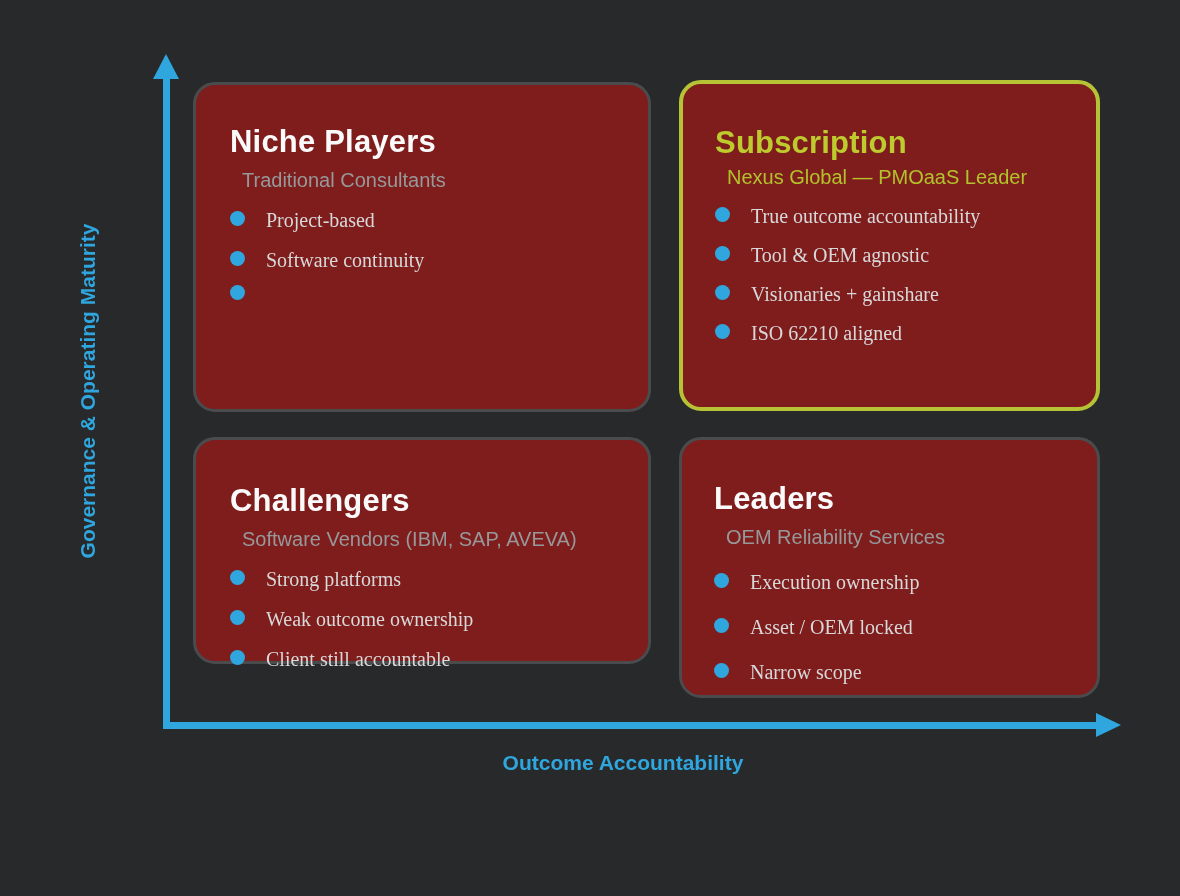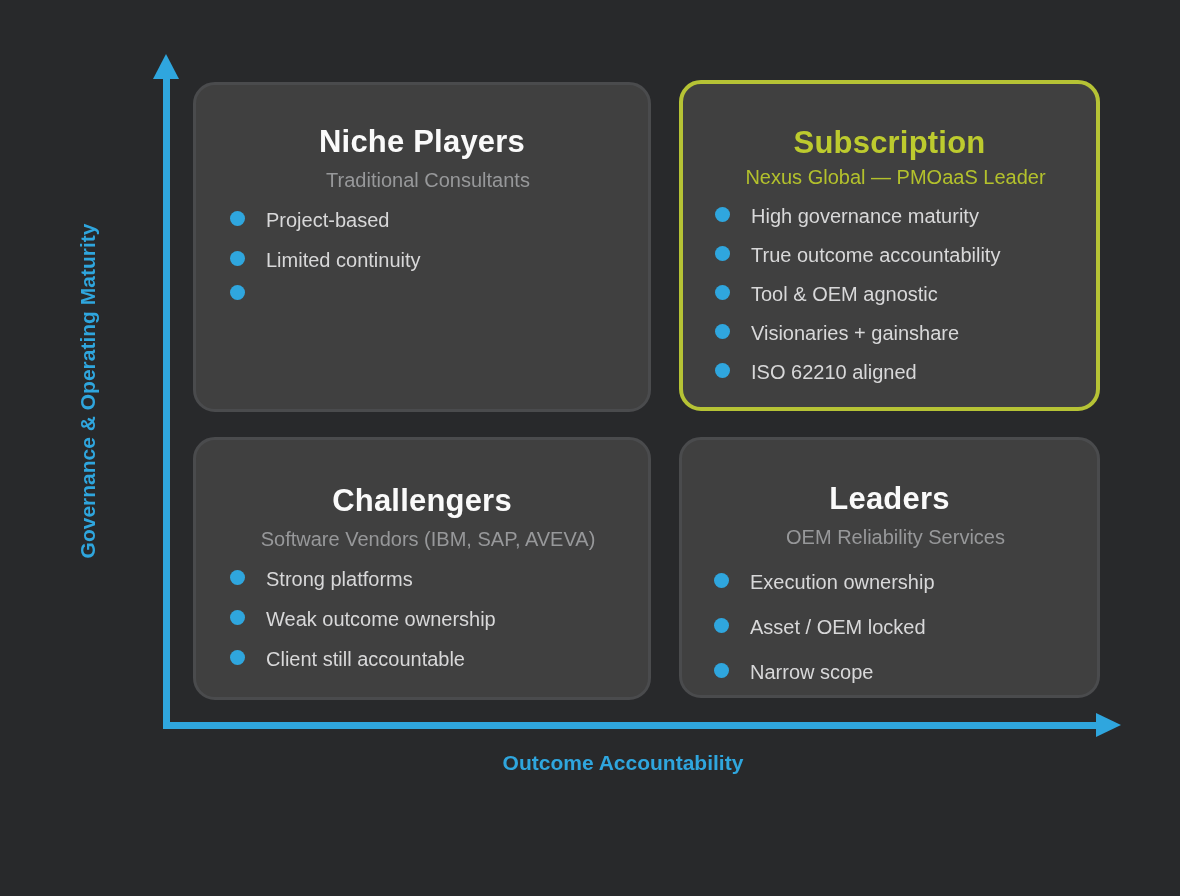--- a/index.html
+++ b/index.html
@@ -13,29 +13,28 @@
     width: 1180px;
     height: 896px;
     background: #28292b;
     overflow: hidden;
   }
 
   
   .card {
     position: absolute;
     box-sizing: border-box;
-    background: #404040;
+    background: #7f1d1d;
     border: 3px solid #4a4b4d;
     border-radius: 22px;
-    text-align: center;
   }
   .card.tl { left: 193px; top: 82px;  width: 458px; height: 330px; padding: 40px 34px 0 34px; }
   .card.tr { left: 679px; top: 80px;  width: 421px; height: 331px; padding: 42px 32px 0 32px;
              border: 4px solid #b6c335; }
-  .card.bl { left: 193px; top: 437px; width: 458px; height: 263px; padding: 44px 34px 0 34px; }
+  .card.bl { left: 193px; top: 437px; width: 458px; height: 227px; padding: 44px 34px 0 34px; }
   .card.br { left: 679px; top: 437px; width: 421px; height: 261px; padding: 42px 32px 0 32px; }
 
   .card h2 {
     margin: 0;
     font-size: 31px;
     font-weight: 700;
     letter-spacing: 0.2px;
     color: #fafafa;
     line-height: 1.1;
   }
@@ -47,20 +46,21 @@
     font-weight: 400;
     color: #97989a;
     line-height: 1.2;
   }
   .card.tr .subtitle { margin-top: 5px; color: #b3c12c; }
 
   .card ul {
     list-style: none;
     margin: 13px 0 0 0;
     padding: 0;
+    font-family: Liberation Serif, serif;
   }
   .card li {
     display: flex;
     align-items: center;
     margin-top: 17px;
     font-size: 20px;
     color: #d8d8d9;
     line-height: 1.15;
   }
   .card.tr li { margin-top: 16px; }
@@ -148,38 +148,34 @@
   <section class="card tl">
     <h2>Niche Players</h2>
     <p class="subtitle">Traditional Consultants</p>
     <ul>
       <li>
         <span class="dot"></span>
         <span>Project-based</span>
       </li>
       <li>
         <span class="dot"></span>
-        <span>Limited continuity</span>
+        <span>Software continuity</span>
       </li>
       <li>
         <span class="dot"></span>
       </li>
     </ul>
   </section>
 
   <section class="card tr">
     <h2>Subscription</h2>
     <p class="subtitle">Nexus Global — PMOaaS Leader</p>
     <ul>
       <li>
         <span class="dot"></span>
-        <span>High governance maturity</span>
-      </li>
-      <li>
-        <span class="dot"></span>
         <span>True outcome accountability</span>
       </li>
       <li>
         <span class="dot"></span>
         <span>Tool &amp; OEM agnostic</span>
       </li>
       <li>
         <span class="dot"></span>
         <span>Visionaries + gainshare</span>
       </li>

